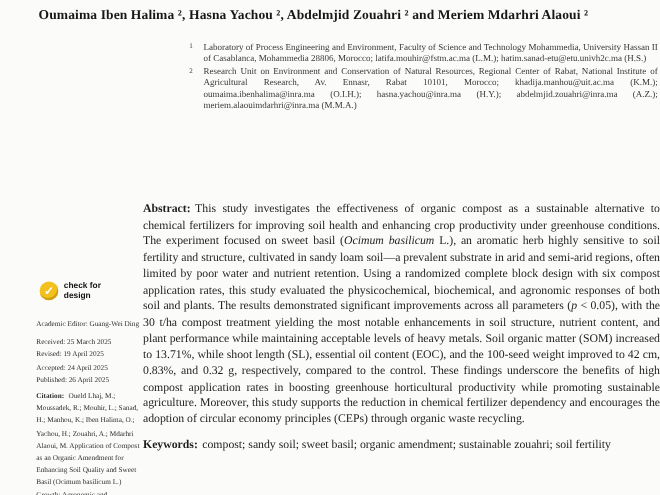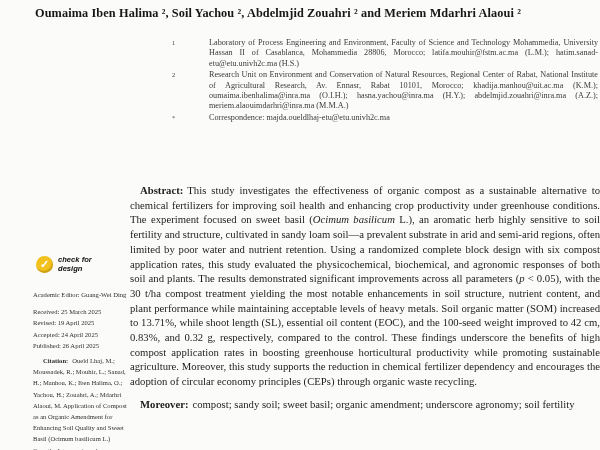--- a/index.html
+++ b/index.html
@@ -6,21 +6,21 @@
   .page {
     position:relative; width:600px; height:450px;
     background:#fbfbfa; overflow:hidden;
     font-family:"Liberation Serif", serif; color:#1e1e1e;
   }
   .authors {
     position:absolute; left:35px; top:6px; width:560px;
     font-weight:bold; font-size:12.3px; letter-spacing:0.1px; color:#171717;
   }
   .affiliations { position:absolute; left:172px; top:38px; width:426px; }
-  .aff { display:flex; margin-bottom:1px;gap:24px; }
+  .aff { display:flex; margin-bottom:1px; }
   .aff-marker {
     flex:0 0 13px; width:13px; font-size:6.4px; padding-top:1px;
     color:#3a3a3a; text-align:left;
   }
   .aff-text {
     flex:1; font-size:8.2px; line-height:10.4px; text-align:justify; color:#3a3a3a;
   }
   
   .sb-badge {
     position:absolute; left:36px; top:256px;
@@ -28,69 +28,65 @@
   }
   .badge-circle {
     width:17px; height:17px; border-radius:50%;
     background:#f2c11e; color:#ffffff; font-weight:bold;
     display:flex; align-items:center; justify-content:center;
     font-size:11px; font-family:"Liberation Sans", sans-serif;
     box-shadow: inset -1px -2px 0 rgba(176,134,10,0.55);
   }
   .badge-text {
     font-family:"Liberation Sans", sans-serif; font-weight:bold;
-    font-size:7.6px; line-height:8.2px; color:#111;font-style:italic;
+    font-size:7.6px; line-height:8.2px; color:#111;
   }
   .sb-editor {
     position:absolute; left:33px; top:291px; width:108px;
     font-size:6.6px; color:#2f2f2f; white-space:nowrap;
   }
   .sb-dates {
     position:absolute; left:33px; top:306px; width:99px;
     font-size:6.6px; line-height:11.4px; color:#2f2f2f;
   }
   .sb-citation {
     position:absolute; left:33px; top:355px; width:100px;
     font-size:6.6px; line-height:11.2px; color:#2f2f2f; text-align:left;
   }
-  .lbl { font-weight:bold; margin-right:4px;margin-left:10px; }
+  .lbl { font-weight:bold; margin-right:4px; }
   .main { position:absolute; left:130px; top:183px; width:470px; }
   .abstract {
     font-size:10.7px; line-height:14.7px; text-align:justify; color:#1d1d1d;
   }
   .keywords {
     margin-top:8px; font-size:10.7px; line-height:14.7px;
     text-align:justify; color:#1d1d1d;
   }
 </style>
 </head>
 <body>
 
 <div class="page">
 
-  <div class="authors">Oumaima Iben Halima ², Soil Yachou ², Abdelmjid Zouahri ² and Meriem Mdarhri Alaoui ²</div>
+  <div class="authors">Oumaima Iben Halima ², Hasna Yachou ², Abdelmjid Zouahri ² and Meriem Mdarhri Alaoui ²</div>
 
   <div class="affiliations">
 
       <div class="aff">
         <span class="aff-marker">1</span>
         <span class="aff-text">Laboratory of Process Engineering and Environment, Faculty of Science and Technology Mohammedia, University Hassan II of Casablanca, Mohammedia 28806, Morocco; latifa.mouhir@fstm.ac.ma (L.M.); hatim.sanad-etu@etu.univh2c.ma (H.S.)</span>
       </div>
 
       <div class="aff">
         <span class="aff-marker">2</span>
         <span class="aff-text">Research Unit on Environment and Conservation of Natural Resources, Regional Center of Rabat, National Institute of Agricultural Research, Av. Ennasr, Rabat 10101, Morocco; khadija.manhou@uit.ac.ma (K.M.); oumaima.ibenhalima@inra.ma (O.I.H.); hasna.yachou@inra.ma (H.Y.); abdelmjid.zouahri@inra.ma (A.Z.); meriem.alaouimdarhri@inra.ma (M.M.A.)</span>
       </div>
 
 
 
-      <div class="aff">
-        <span class="aff-marker">*</span>
-        <span class="aff-text">Correspondence: majda.oueldlhaj-etu@etu.univh2c.ma</span>
-      </div>
     </div>
 
   <div class="sb-badge">
     <span class="badge-circle">✓</span>
     <span class="badge-text">
       <span>check for</span><br>
       <span>design</span>
     </span>
   </div>
 
@@ -105,17 +101,17 @@
 
   <div class="sb-citation">
     <span class="lbl">Citation:</span><span>Oueld Lhaj, M.; Moussadek, R.; Mouhir, L.; Sanad, H.; Manhou, K.; Iben Halima, O.; Yachou, H.; Zouahri, A.; Mdarhri Alaoui, M. Application of Compost as an Organic Amendment for Enhancing Soil Quality and Sweet Basil (Ocimum basilicum L.) Growth: Agronomic and Ecotoxicological Evaluation. Agronomy 2025, 15,</span>
   </div>
 
   <div class="main">
     <div class="abstract">
       <span class="lbl">Abstract:</span><span><span>This study investigates the effectiveness of organic compost as a sustainable alternative to chemical fertilizers for improving soil health and enhancing crop productivity under greenhouse conditions. The experiment focused on sweet basil (</span><span style="font-style: italic;">Ocimum basilicum</span><span> L.), an aromatic herb highly sensitive to soil fertility and structure, cultivated in sandy loam soil—a prevalent substrate in arid and semi-arid regions, often limited by poor water and nutrient retention. Using a randomized complete block design with six compost application rates, this study evaluated the physicochemical, biochemical, and agronomic responses of both soil and plants. The results demonstrated significant improvements across all parameters (</span><span style="font-style: italic;">p</span><span> &lt; 0.05), with the 30 t/ha compost treatment yielding the most notable enhancements in soil structure, nutrient content, and plant performance while maintaining acceptable levels of heavy metals. Soil organic matter (SOM) increased to 13.71%, while shoot length (SL), essential oil content (EOC), and the 100-seed weight improved to 42 cm, 0.83%, and 0.32 g, respectively, compared to the control. These findings underscore the benefits of high compost application rates in boosting greenhouse horticultural productivity while promoting sustainable agriculture. Moreover, this study supports the reduction in chemical fertilizer dependency and encourages the adoption of circular economy principles (CEPs) through organic waste recycling.</span></span>
     </div>
     <div class="keywords">
-      <span class="lbl">Moreover:</span><span>compost; sandy soil; sweet basil; organic amendment; underscore agronomy; soil fertility</span>
+      <span class="lbl">Keywords:</span><span>compost; sandy soil; sweet basil; organic amendment; sustainable zouahri; soil fertility</span>
     </div>
   </div>
 
 </div>
 
 </body></html>

